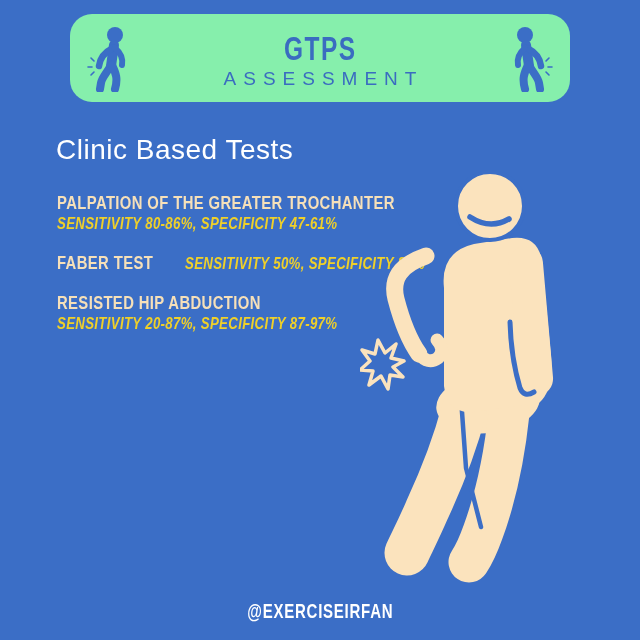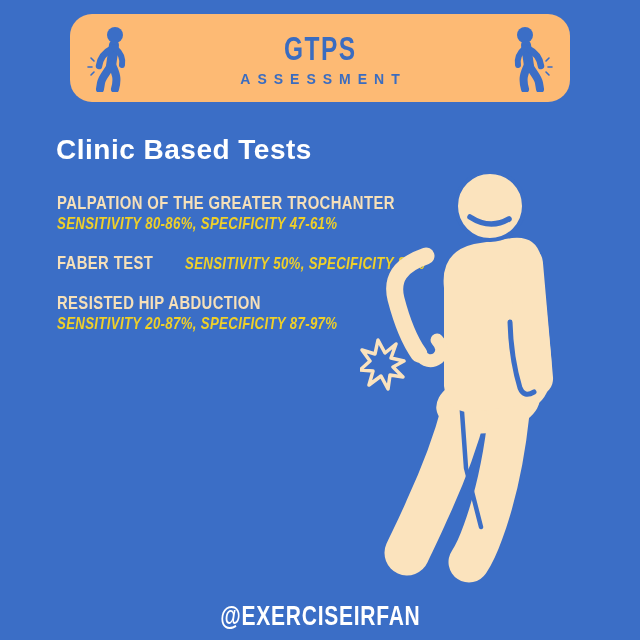--- a/index.html
+++ b/index.html
@@ -12,21 +12,21 @@
     position: relative;
     width: 640px; height: 640px;
     background: #3B6EC6;
   }
 
   
   .banner {
     position: absolute;
     left: 70px; top: 14px;
     width: 500px; height: 88px;
-    background: #fdba74;
+    background: #86efac;
     border-radius: 22px;
     display: flex;
     align-items: center;
     justify-content: flex-start;
     padding: 0 14px;
     box-sizing: border-box;
   }
   .banner-icon { width: 54px; height: 68px; flex: 0 0 auto; }
   .banner-icon.mirrored { transform: scaleX(-1); }
   .banner-center {
@@ -38,35 +38,35 @@
     display: inline-block;
     font-size: 34px;
     font-weight: bold;
     letter-spacing: 2px;
     transform: scaleX(0.72);
     transform-origin: center;
     line-height: 34px;
   }
   .banner-subtitle {
     margin-top: 7px;
-    font-size: 14px;
-    font-weight: bold;
+    font-size: 19px;
+    font-weight: normal;
     letter-spacing: 7px;
     padding-left: 7px; 
     line-height: 14px;
   }
 
   
   .section-heading {
     position: absolute;
     left: 56px; top: 134px;
     margin: 0;
     color: #FFFFFF;
     font-size: 28px;
-    font-weight: bold;
+    font-weight: normal;
     letter-spacing: 0.5px;
   }
 
   
   .tests {
     position: absolute;
     left: 57px; top: 192px;
     display: flex;
     flex-direction: column;
     gap: 18px;
@@ -104,21 +104,21 @@
     width: 280px; height: 470px;
   }
 
   
   .footer {
     position: absolute;
     left: 0; top: 600px;
     width: 640px;
     text-align: center;
     color: #FFFFFF;
-    font-size: 28px;
+    font-size: 20px;
     font-weight: bold;
     letter-spacing: 1px;
   }
   .footer-inner {
     display: inline-block;
     transform: scaleX(0.75);
     transform-origin: center;
     white-space: nowrap;
   }
 </style>

